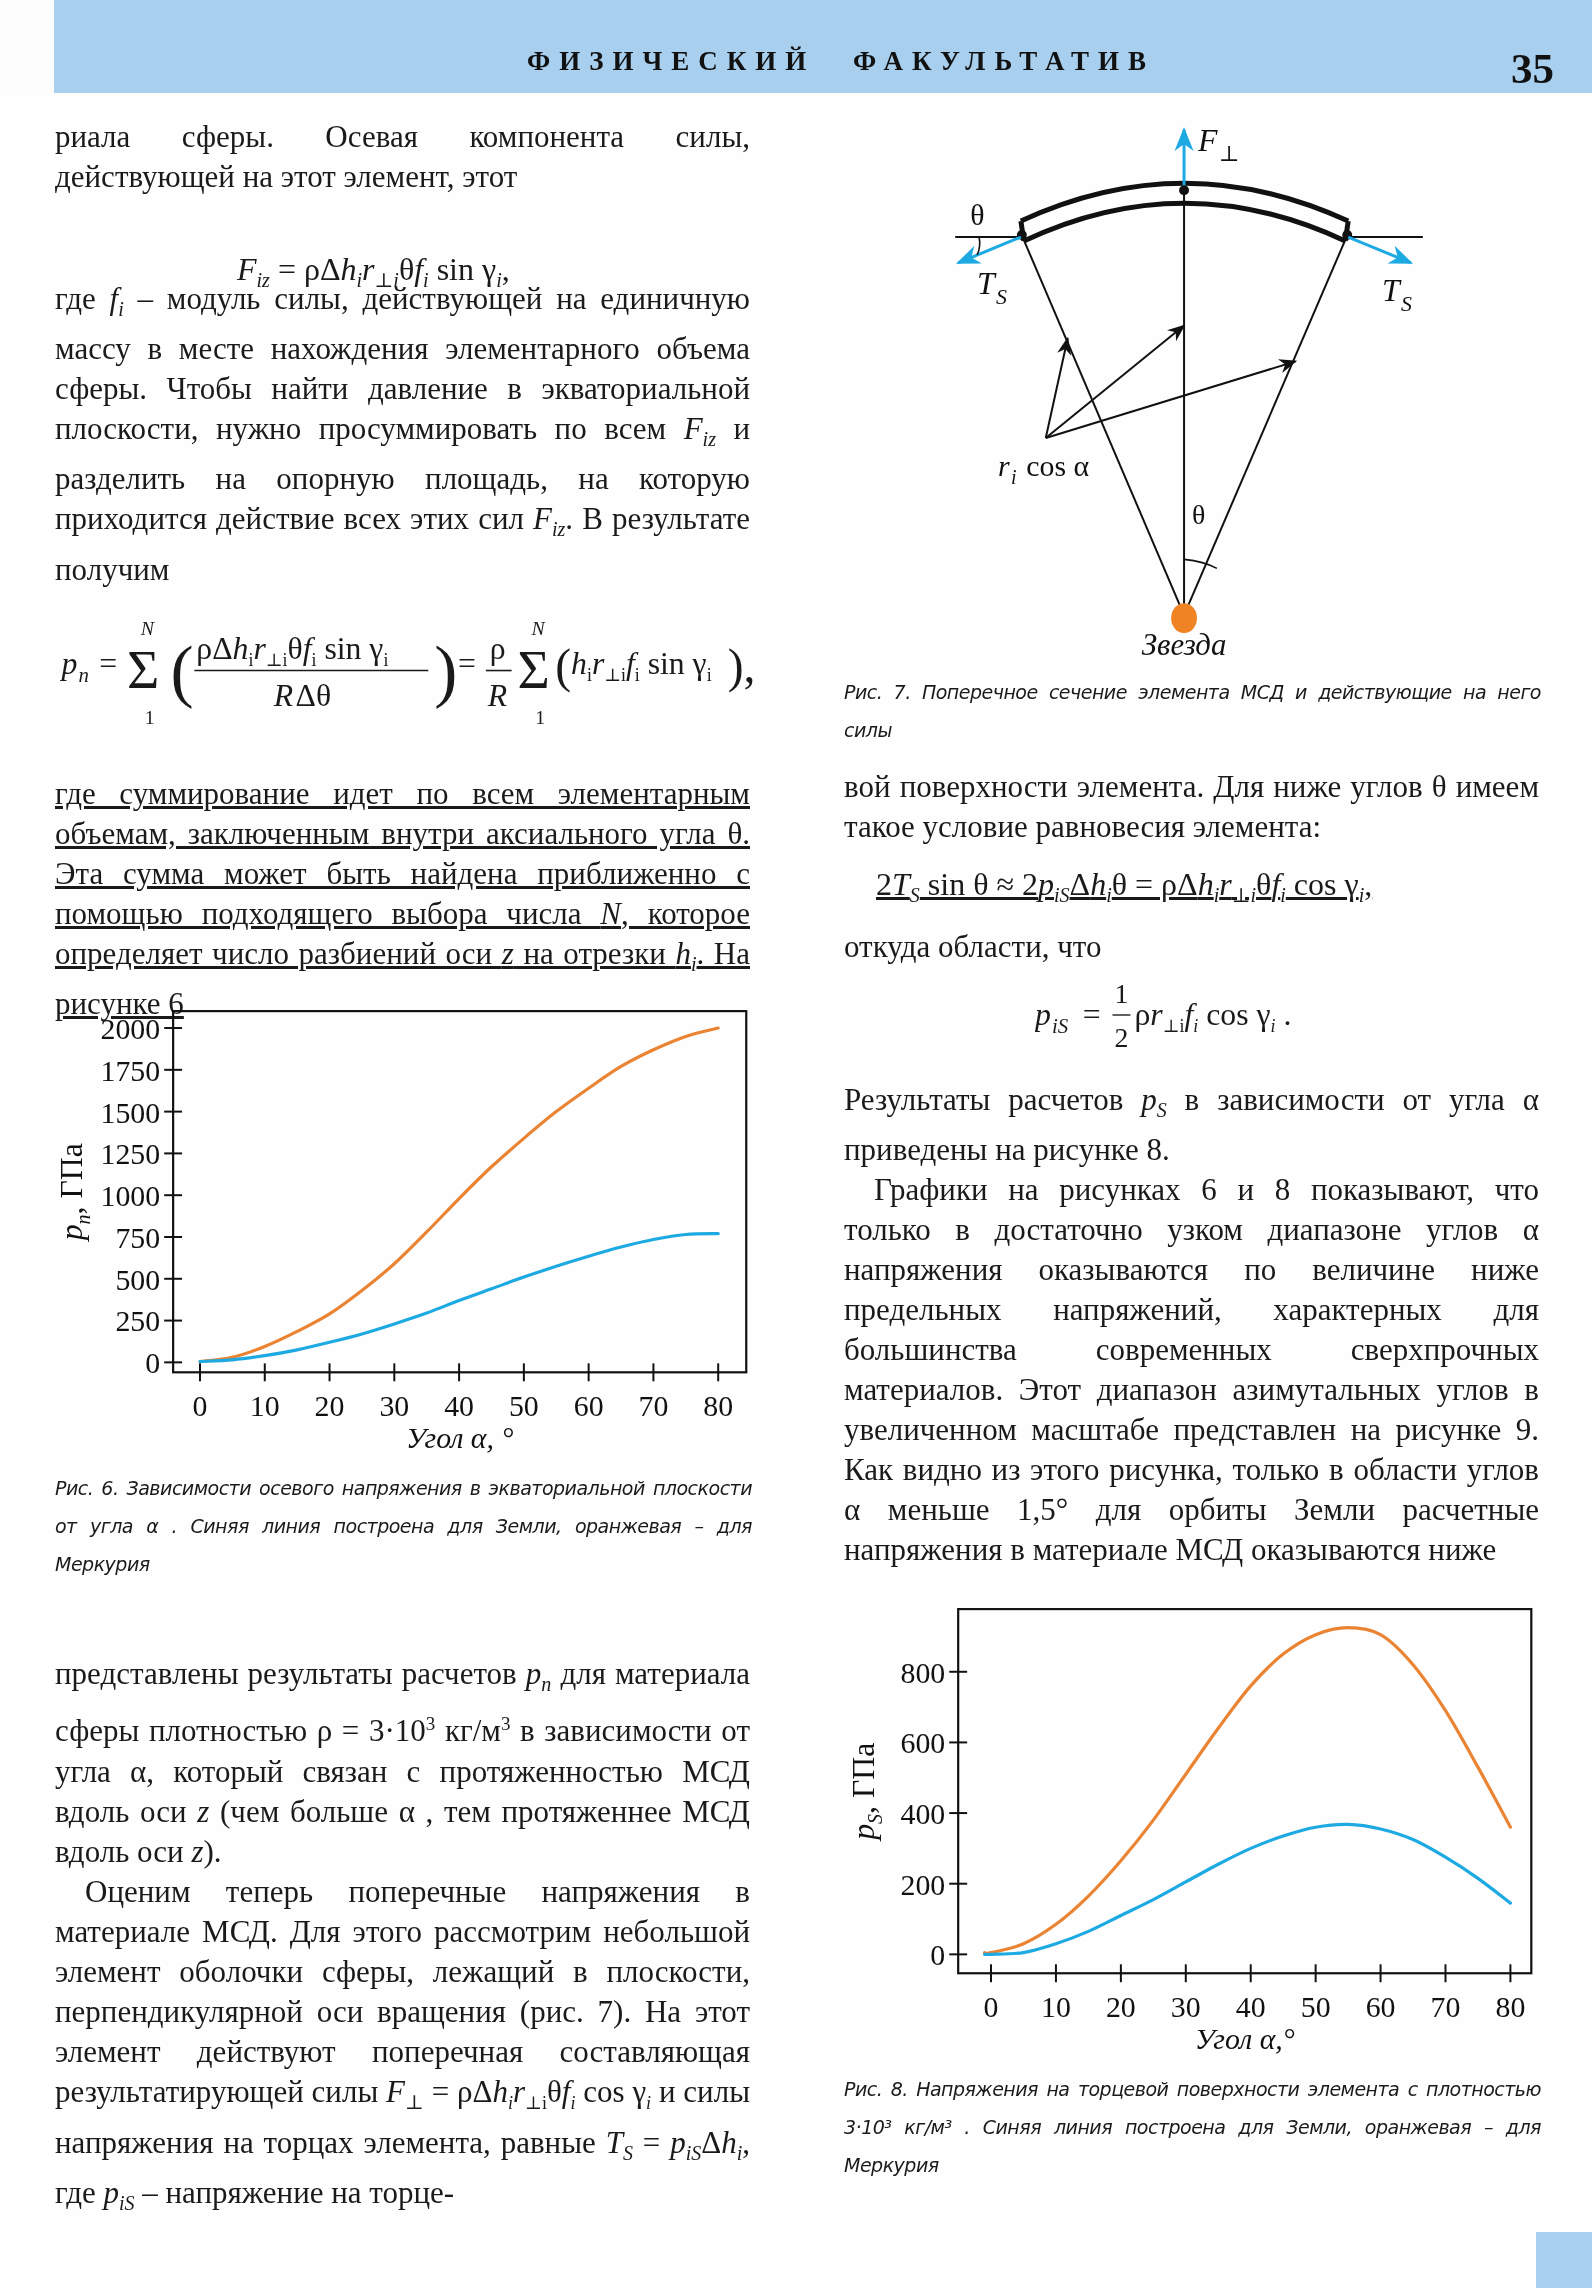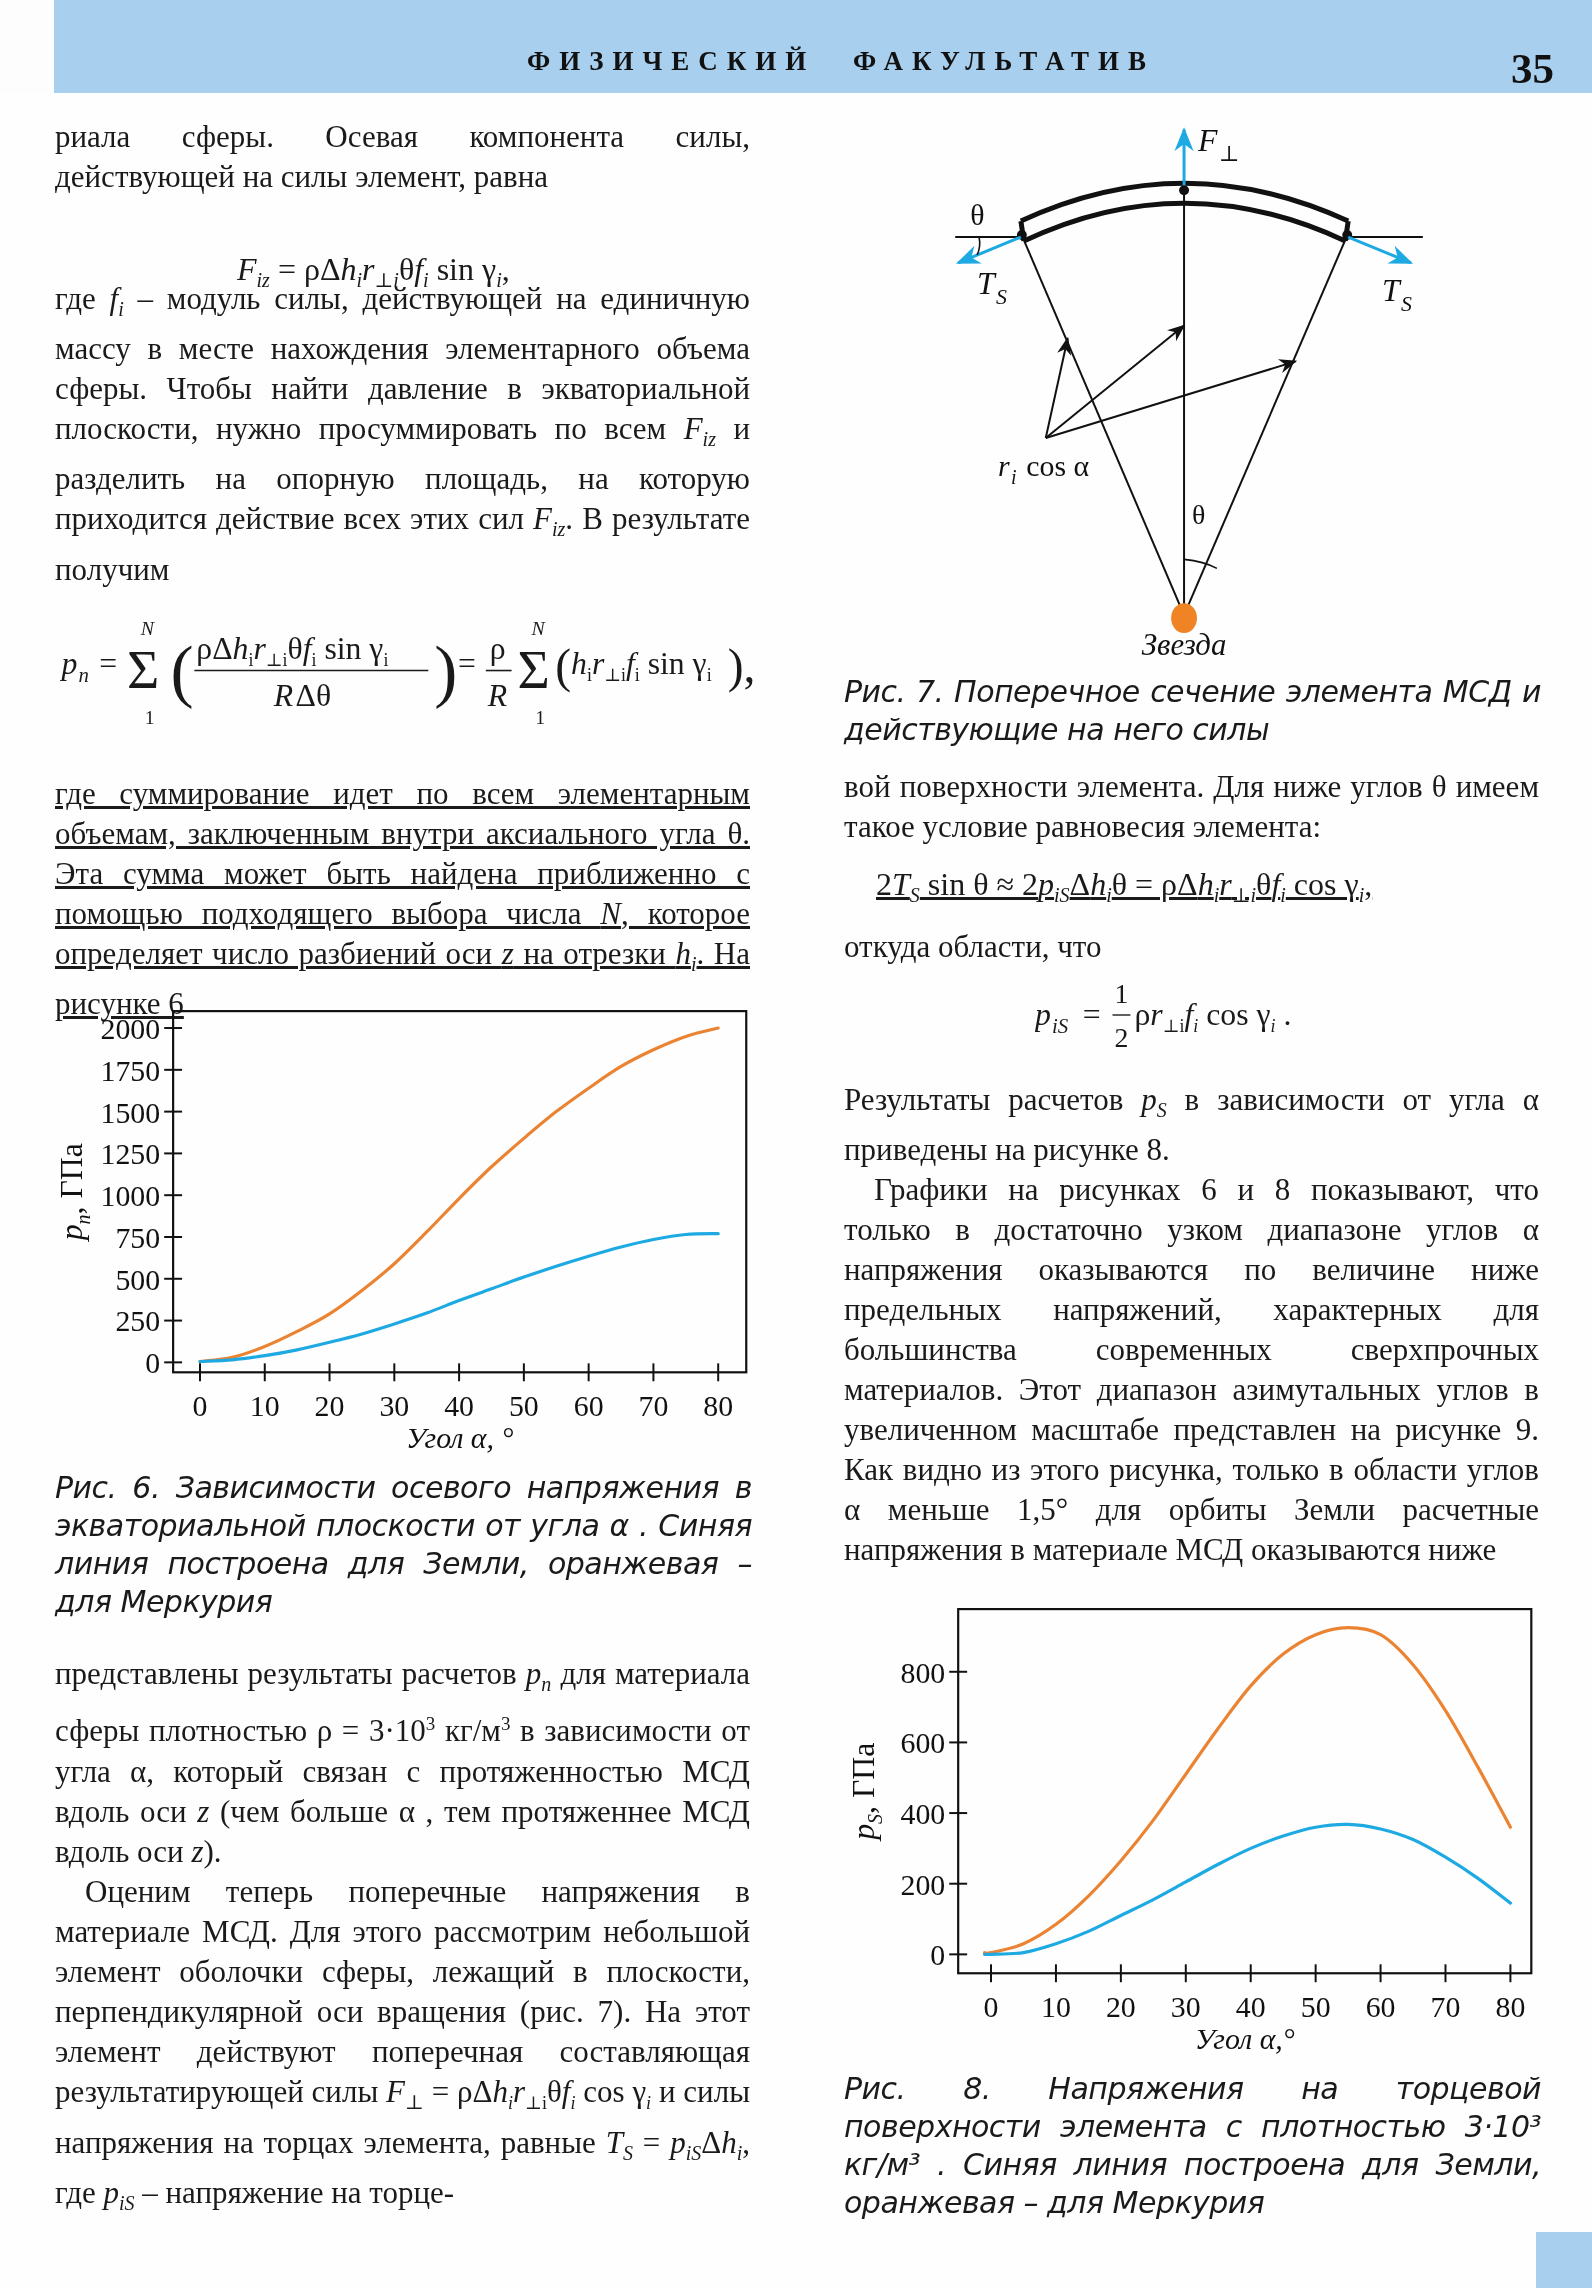--- a/index.html
+++ b/index.html
@@ -9,37 +9,37 @@
   .running-title { position:absolute; left:18px; width:1538px; top:46px; text-align:center; font-weight:bold;
      font-size:27px; letter-spacing:9px; word-spacing:22px; color:#111; }
   .page-num { position:absolute; right:38px; top:44px; font-size:43px; font-weight:bold; color:#111; }
   .para { position:absolute; font-size:31px; line-height:40px; text-align:justify; }
   .para p { margin:0; }
   .para .indent { text-indent:30px; }
   .eq { position:absolute; font-size:32px; white-space:nowrap; font-style:normal; }
   .eq i { font-style:italic; }
   .eq sub { font-size:20px; font-style:italic; }
   .caption { position:absolute; font-family:"DejaVu Sans","Liberation Sans",sans-serif; font-style:italic;
-     font-size:30px; line-height:38px; color:#1a1a1a; text-align:justify; letter-spacing:-0.5px; }
+     font-size:19px; line-height:38px; color:#1a1a1a; text-align:justify; letter-spacing:-0.5px; }
   .chart { position:absolute; left:0; top:0; }
   svg text { font-family:"Liberation Serif","DejaVu Serif",serif; }
   .corner-block { position:absolute; left:1536px; top:2232px; width:56px; height:57px; background:var(--hdr); }
   .left-strip { position:absolute; left:0; top:0; width:54px; height:93px; background:#fdfdfd; }
 </style>
 </head>
 <body>
 
 <div class="left-strip"></div>
 <div class="header">
   <div class="running-title">ФИЗИЧЕСКИЙ ФАКУЛЬТАТИВ</div>
   <div class="page-num">35</div>
 </div>
 
 <div class="para" style="left:55px; top:117px; width:695px;">
-  <p>риала сферы. Осевая компонента силы, действующей на силы элемент, равна</p>
+  <p>риала сферы. Осевая компонента силы, действующей на этот элемент, этот</p>
 </div>
 <div class="eq" style="left:237px; top:209px;margin-top:42px;">
   <i>F</i><sub>iz</sub> = ρΔ<i>h</i><sub>i</sub><i>r</i><sub>⊥i</sub>θ<i>f</i><sub>i</sub> sin γ<sub>i</sub>,
 </div>
 <div class="para" style="left:55px; top:279px; width:695px;">
   <p>где <i>f<sub style="font-size:20px">i</sub></i> – модуль силы, действующей на единичную массу в месте нахождения элементарного объема сферы. Чтобы найти давление в экваториальной плоскости, нужно просуммировать по всем <i>F<sub style="font-size:20px">iz</sub></i> и разделить на опорную площадь, на которую приходится действие всех этих сил <i>F<sub style="font-size:20px">iz</sub></i>. В результате получим</p>
 </div>
 <div class="eq" style="left:60px; top:617px; height:109px;">
   <svg width="697" height="114" viewBox="0 0 700 115">
     <g font-family="Liberation Serif, serif" font-size="32" fill="#1a1a1a">

